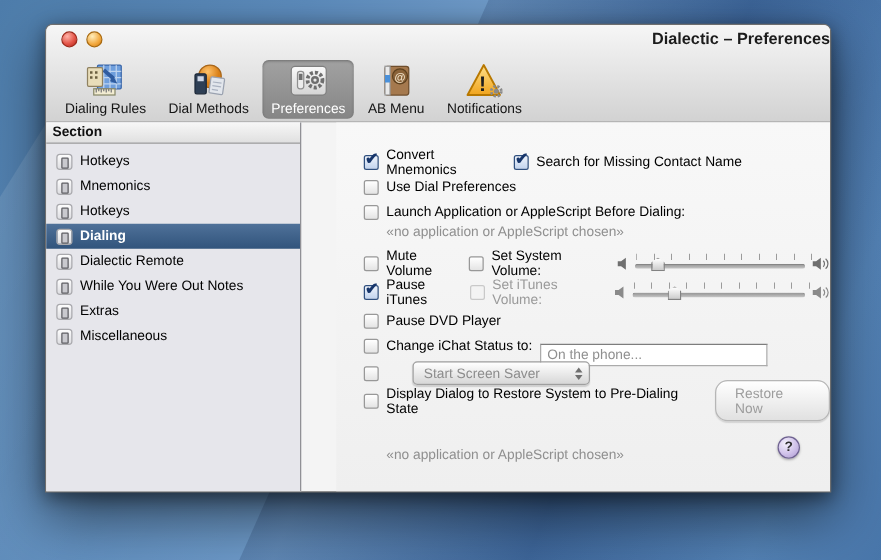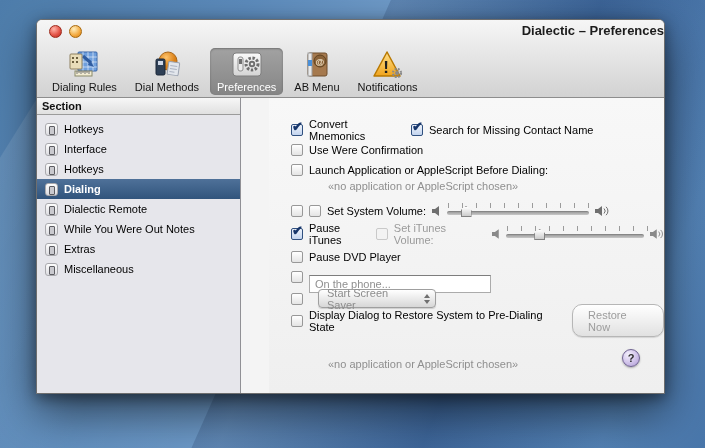--- a/index.html
+++ b/index.html
@@ -86,21 +86,21 @@
     border:1px solid #5d5d62; border-radius:1px; background:#c9c9ce;
   }
 
   
   .content { position:relative; flex:1; background:linear-gradient(#f8f8f8,#efefef); }
   .row { position:absolute; left:22px; height:16px; display:flex; align-items:center; gap:6px; font-size:11px; color:#000; }
   .r1{top:24px} .r2{top:44px} .r3{top:64px} .r4{top:80px}
   .r5{top:105px} .r6{top:128px} .r7{top:151px}
   .r8{top:169px;height:19px} .r9{top:191px;height:19px} .r10{top:213px;height:19px}
   .r11{top:241px} .r12{top:258px}
-  .note { color:#8f8f8f; left:59px; }
+  .note { color:#8f8f8f; left:40px; }
   .lbl-dim { color:#9a9a9a; }
   .w96{width:96px} .w63{width:63px}
 
   
   .cb {
     width:12px; height:12px; flex:0 0 12px; border:1px solid #989898; border-radius:2px;
     background:linear-gradient(#ffffff,#e4e4e4); position:relative; cursor:default;
   }
   .cb.checked { border-color:#30507f; background:linear-gradient(#eef3fb,#c3d4ee); }
   .cb.checked::after {
@@ -125,21 +125,21 @@
   }
   .spk { display:block; }
 
   
   .field {
     width:182px; height:18px; border:1px solid #ababab; border-top-color:#7d7d7d;
     background:#fff; font-size:11px; color:#8f8f8f; padding:0 5px;
     font-family:"Liberation Sans", sans-serif; outline:none;margin-top:15px;
   }
   .popup {
-    width:118px; height:19px; margin-left:9px; border:1px solid #9f9f9f; border-radius:4px;
+    width:142px; height:19px; margin-left:21px; border:1px solid #9f9f9f; border-radius:4px;
     background:linear-gradient(#ffffff,#d7d7d7); box-shadow:0 1px 1px rgba(0,0,0,.15);
     display:flex; align-items:center; padding:0 0 0 8px; font-size:11px; color:#8c8c8c; cursor:default;
   }
   .popup .arrows {
     margin-left:auto; height:100%; width:16px; display:flex; flex-direction:column;
     align-items:center; justify-content:center; gap:2px;
   }
   .tri-up   { width:0;height:0;border-left:3.5px solid transparent;border-right:3.5px solid transparent;border-bottom:4px solid #6f6f6f; }
   .tri-down { width:0;height:0;border-left:3.5px solid transparent;border-right:3.5px solid transparent;border-top:4px solid #6f6f6f; }
   .pill {
@@ -253,21 +253,21 @@
 
       <div class="sidebar">
         <div class="section-header">Section</div>
         <div class="side-list">
           <div class="side-item">
             <span class="mini-icon"></span>
             <span>Hotkeys</span>
           </div>
           <div class="side-item">
             <span class="mini-icon"></span>
-            <span>Interface</span>
+            <span>Mnemonics</span>
           </div>
           <div class="side-item">
             <span class="mini-icon"></span>
             <span>Hotkeys</span>
           </div>
           <div class="side-item selected">
             <span class="mini-icon"></span>
             <span>Dialing</span>
           </div>
           <div class="side-item">
@@ -293,32 +293,33 @@
 
         <div class="row r1">
           <span class="cb checked"></span>
           <span class="w96">Convert Mnemonics</span>
           <span class="cb checked"></span>
           <span>Search for Missing Contact Name</span>
         </div>
 
         <div class="row r2">
           <span class="cb"></span>
-          <span>Use Were Confirmation</span>
+          <span>Use Dial Preferences</span>
         </div>
 
         <div class="row r3">
           <span class="cb"></span>
           <span>Launch Application or AppleScript Before Dialing:</span>
         </div>
 
         <div class="row r4 note">«no application or AppleScript chosen»</div>
 
         <div class="row r5">
           <span class="cb"></span>
+          <span class="w63">Mute Volume</span>
           <span class="cb"></span>
           <span>Set System Volume:</span>
           <svg class="spk" width="9" height="12" viewBox="0 0 9 12">
             <path d="M0 4 H3 L7 1 V11 L3 8 H0 Z" fill="#6f6f6f"></path>
           </svg>
           <span class="slider">
             <span class="ticks"></span>
             <span class="track"></span>
             <span class="thumb" style="left: 13%;"></span>
           </span>
@@ -347,20 +348,21 @@
           </svg>
         </div>
 
         <div class="row r7">
           <span class="cb"></span>
           <span>Pause DVD Player</span>
         </div>
 
         <div class="row r8">
           <span class="cb"></span>
+          <span>Change iChat Status to:</span>
           <input class="field" value="On the phone..." style="">
         </div>
 
         <div class="row r9">
           <span class="cb"></span>
           <span class="popup">
             <span>Start Screen Saver</span>
             <span class="arrows">
               <span class="tri-up"></span>
                 <span class="tri-down"></span>

